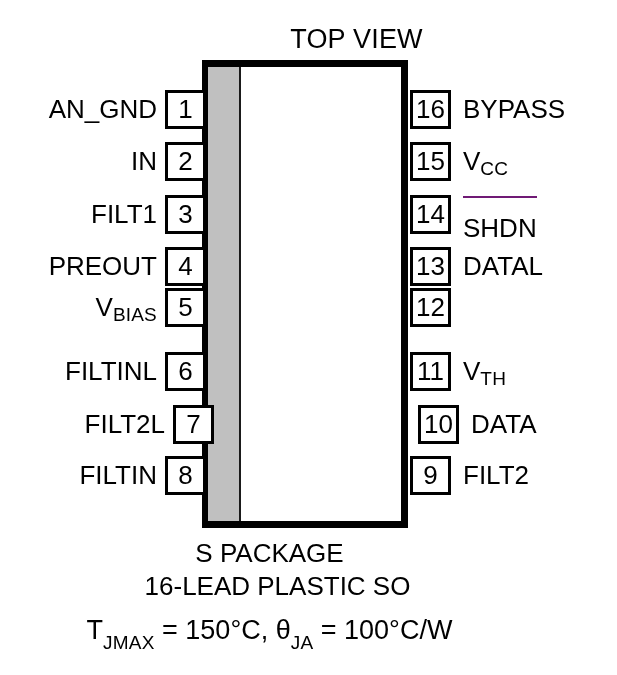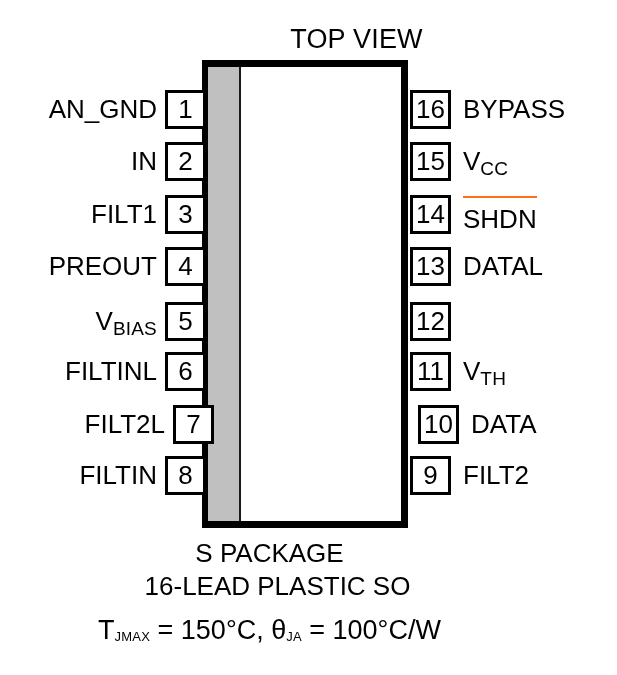--- a/index.html
+++ b/index.html
@@ -101,39 +101,39 @@
   .sub {
     font-size: 19px;
     vertical-align: baseline;
     position: relative;
     top: 5px;
     letter-spacing: 0.2px;
     text-align: center;
   }
   
   .ovl {
-    border-top: 2px solid #f97316;
-    padding-top: 8px;
+    border-top: 2px solid #701a75;
+    padding-top: 17px;
     display: inline-block;
     line-height: 1.0;
   }
   .pin-label.right .ovl { position: relative; top: 1px; }
 
   
   .caption {
     position: absolute;
     left: 0;
     width: 539px;
     text-align: center;
     white-space: nowrap;
   }
   .caption.l1 { top: 538px; font-size: 26px; }
   .caption.l2 { top: 571px; font-size: 26px; padding-left: 8px; }
   .caption.l3 { top: 615px; font-size: 27px; }
-  .caption.l3 .sub { font-size: 13px; top: 2px; }
+  .caption.l3 .sub { font-size: 19px; top: 10px; }
 </style>
 </head>
 <body>
 
 <div id="stage">
 
   <div class="top-view-title">TOP VIEW</div>
 
   <div class="pkg-body"></div>
   <div class="pkg-band"></div>
@@ -156,21 +156,21 @@
         <div class="pin-box left">3</div>
         <div class="pin-box right">14</div>
         <div class="pin-label right"><span class="ovl">SHDN</span></div>
       </div>
       <div class="pin-row" style="top: 246.9px;">
         <div class="pin-label left">PREOUT</div>
         <div class="pin-box left">4</div>
         <div class="pin-box right">13</div>
         <div class="pin-label right">DATAL</div>
       </div>
-      <div class="pin-row" style="top: 302px;">
+      <div class="pin-row" style="top: 288px;">
         <div class="pin-label left">V<span class="sub">BIAS</span></div>
         <div class="pin-box left">5</div>
         <div class="pin-box right">12</div>
       </div>
       <div class="pin-row" style="top: 351.5px;">
         <div class="pin-label left">FILTINL</div>
         <div class="pin-box left">6</div>
         <div class="pin-box right">11</div>
         <div class="pin-label right">V<span class="sub">TH</span></div>
       </div>

